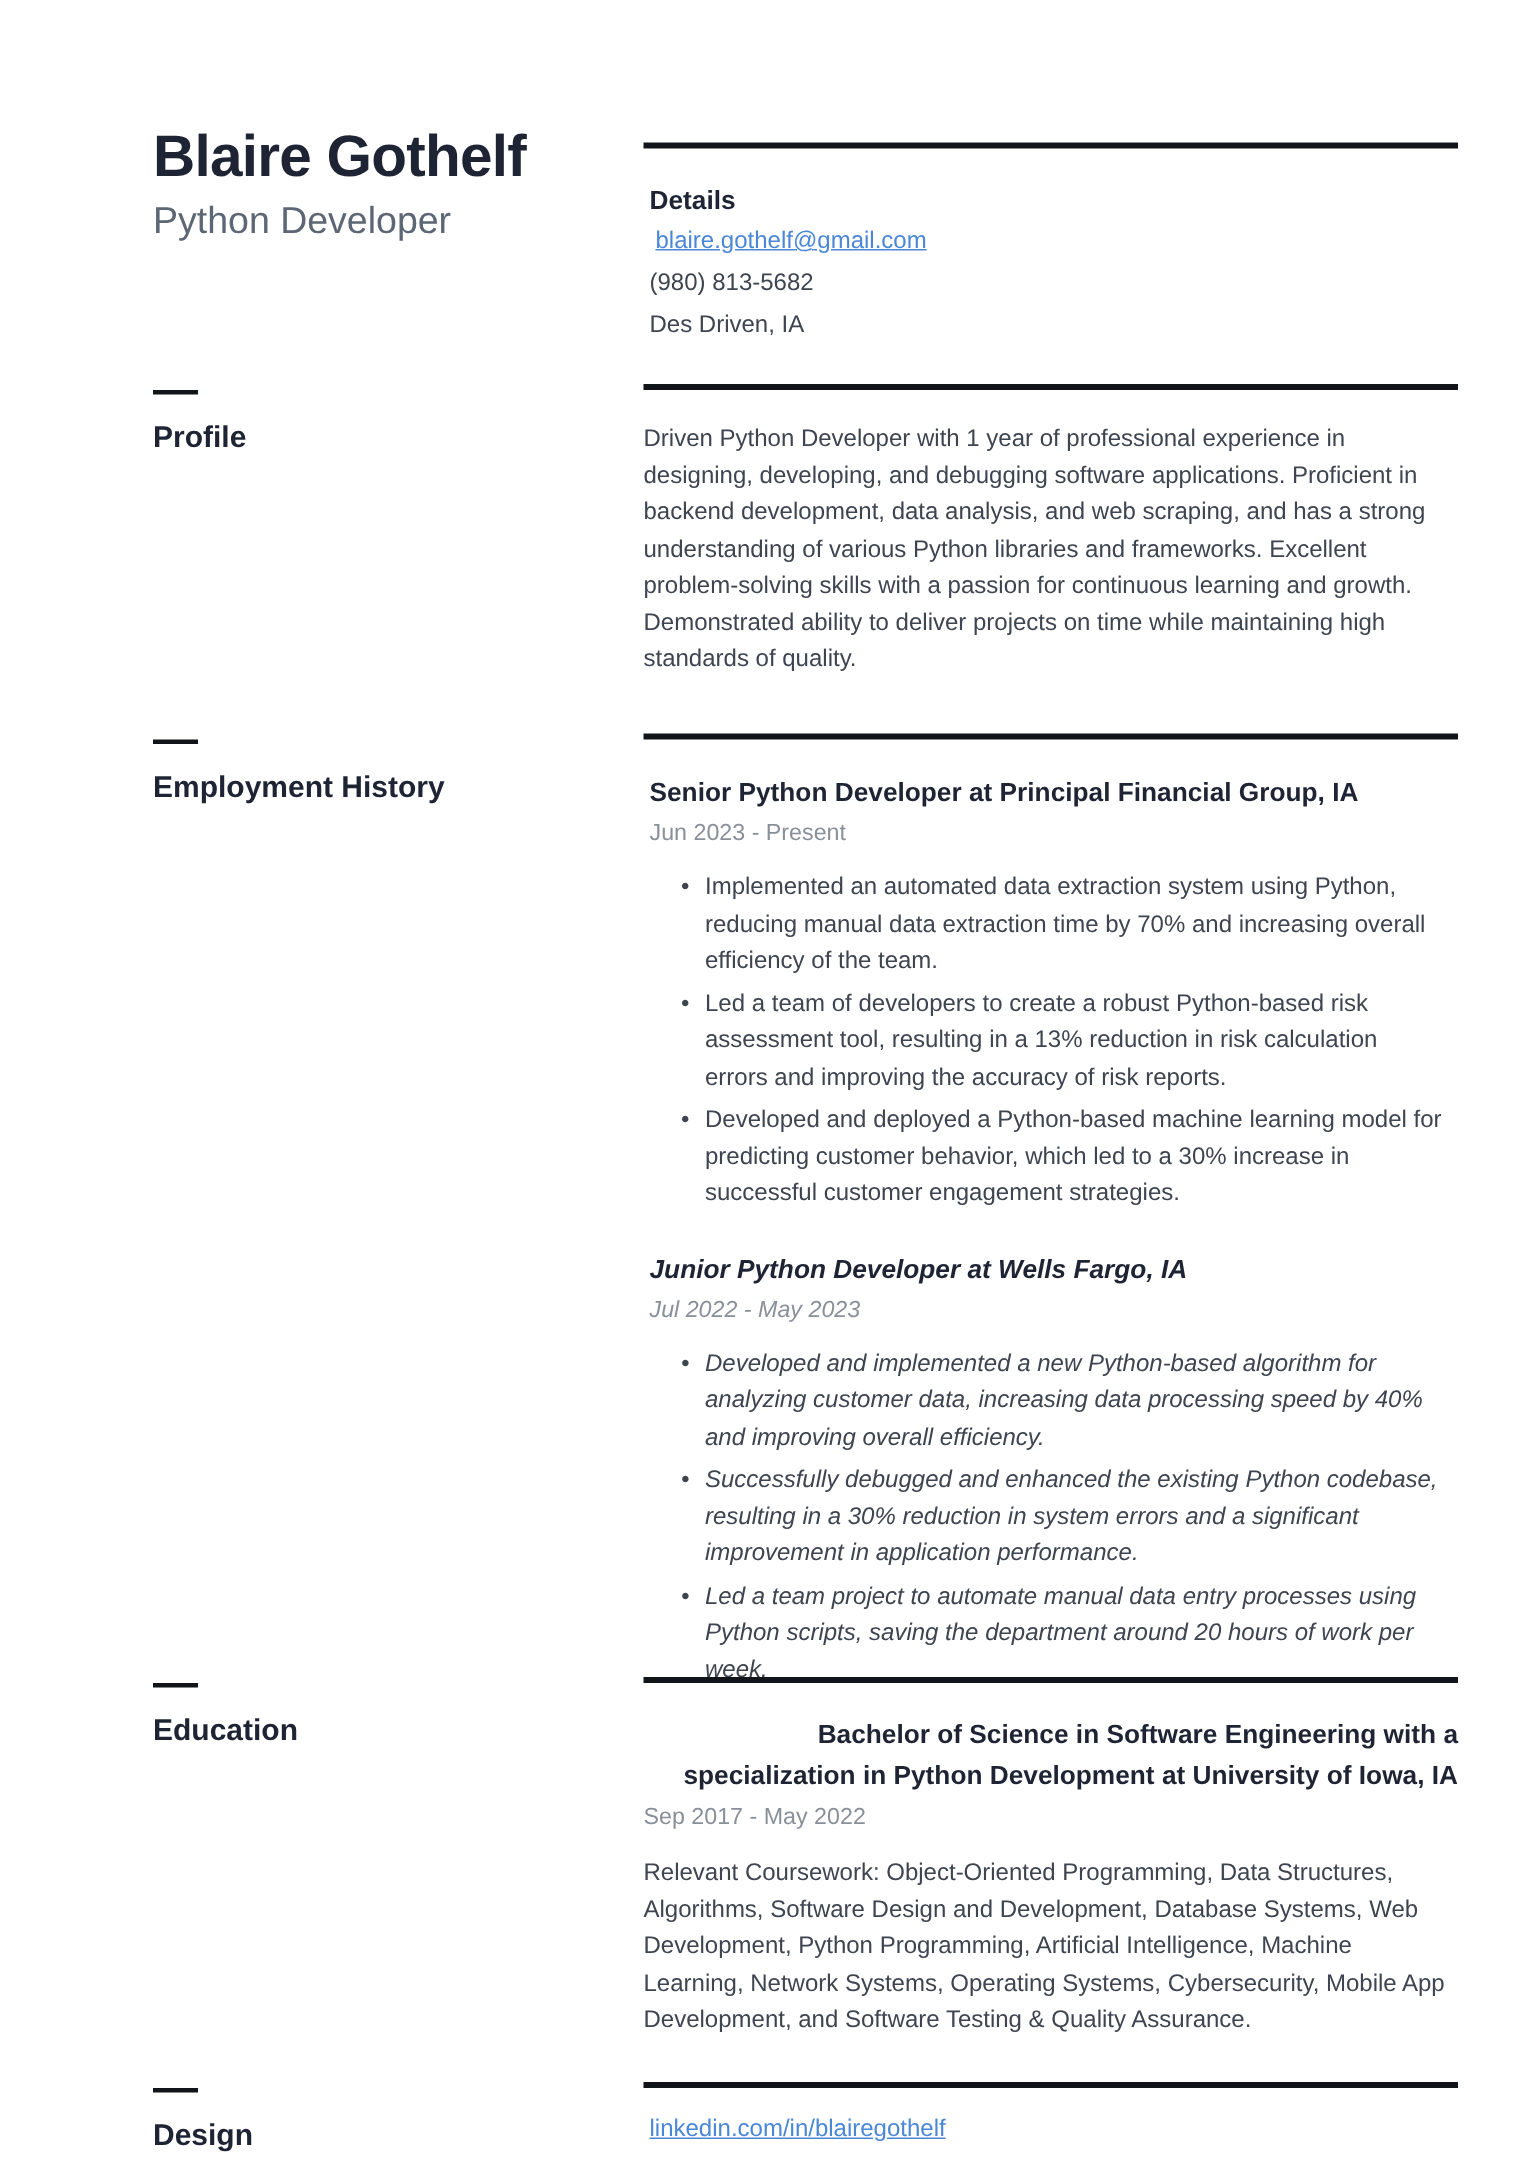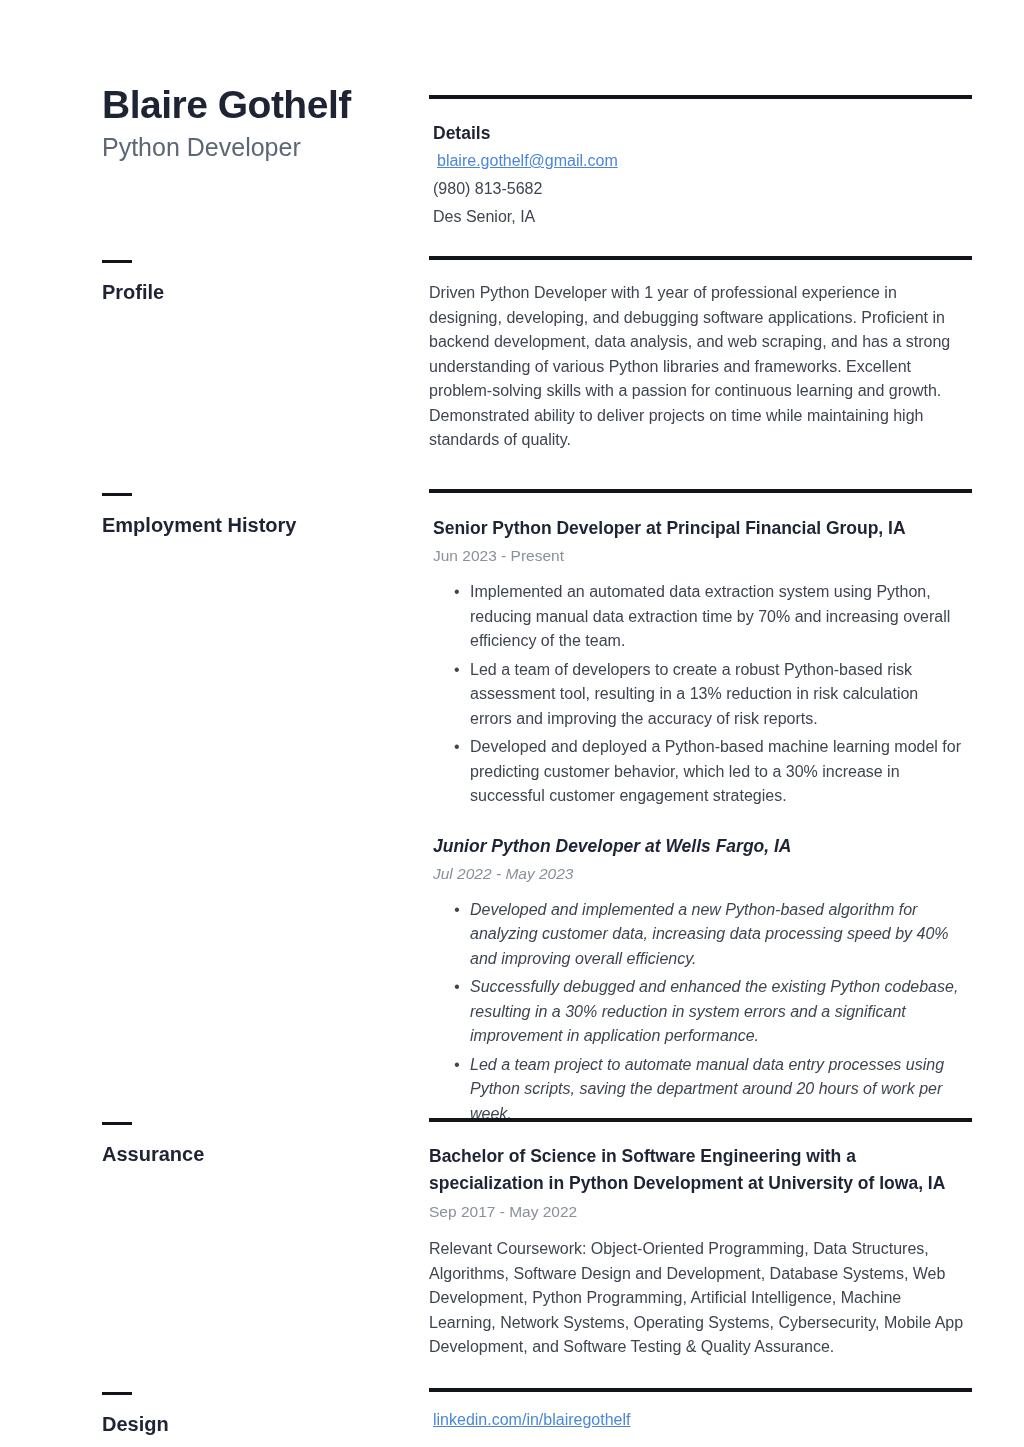--- a/index.html
+++ b/index.html
@@ -121,20 +121,21 @@
     top: 0;
     color: var(--c-body, #3e4550);
   }
 
   .degree-title {
     margin-top: 21px;
     font-size: 17.5px;
     font-weight: 700;
     line-height: 27px;
     color: var(--c-heading, #1e2433);
+    text-align: right;
   }
   .coursework { margin-top: 14px; }
 
   .row-links .link-line {
     margin-top: 16px;
     font-size: 16px;
     line-height: 24px;
   }
 
   
@@ -152,21 +153,21 @@
     <div>
       <div class="candidate-name">Blaire Gothelf</div>
       <div class="candidate-title">Python Developer</div>
     </div>
     <div>
       <div class="rule"></div>
       <div class="details-block">
         <div class="sub-heading">Details</div>
         <div class="contact-line"><a class="link">blaire.gothelf@gmail.com</a></div>
         <div class="contact-line">(980) 813-5682</div>
-        <div class="contact-line">Des Senior, IA</div>
+        <div class="contact-line">Des Driven, IA</div>
       </div>
     </div>
   </div>
 
   <div class="row row-profile">
     <div>
       <div class="dash"></div>
       <div class="section-heading">Profile</div>
     </div>
     <div>
@@ -201,21 +202,21 @@
           <li>Successfully debugged and enhanced the existing Python codebase, resulting in a 30% reduction in system errors and a significant improvement in application performance.</li>
           <li>Led a team project to automate manual data entry processes using Python scripts, saving the department around 20 hours of work per week.</li>
         </ul>
       </div>
     </div>
   </div>
 
   <div class="row row-education">
     <div>
       <div class="dash"></div>
-      <div class="section-heading">Assurance</div>
+      <div class="section-heading">Education</div>
     </div>
     <div>
       <div class="rule"></div>
       <div class="degree-title">Bachelor of Science in Software Engineering with a specialization in Python Development at University of Iowa, IA</div>
       <div class="job-dates">Sep 2017 - May 2022</div>
       <div class="body-text coursework">Relevant Coursework: Object-Oriented Programming, Data Structures, Algorithms, Software Design and Development, Database Systems, Web Development, Python Programming, Artificial Intelligence, Machine Learning, Network Systems, Operating Systems, Cybersecurity, Mobile App Development, and Software Testing &amp; Quality Assurance.</div>
     </div>
   </div>
 
   <div class="row row-links">

